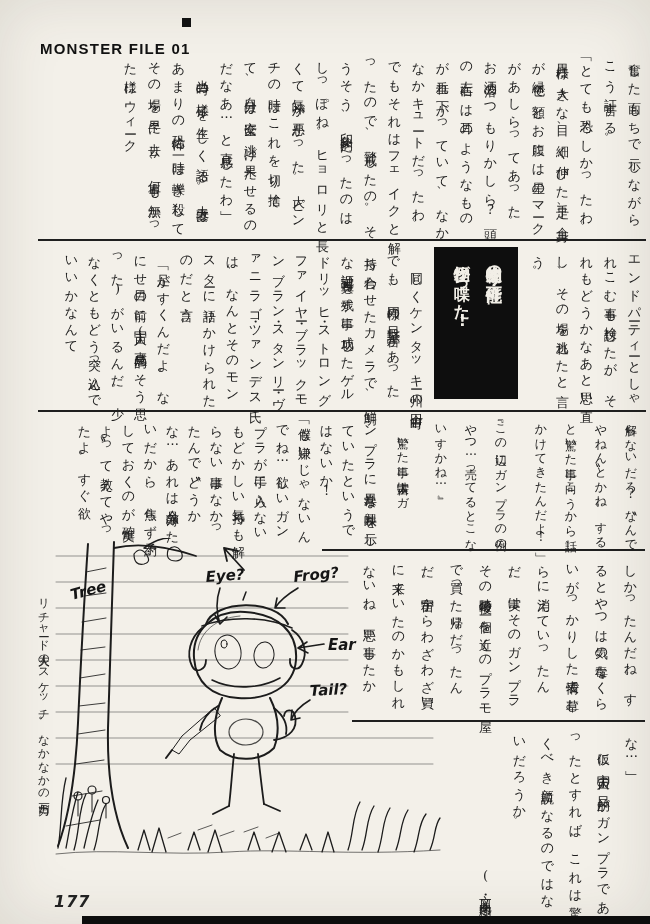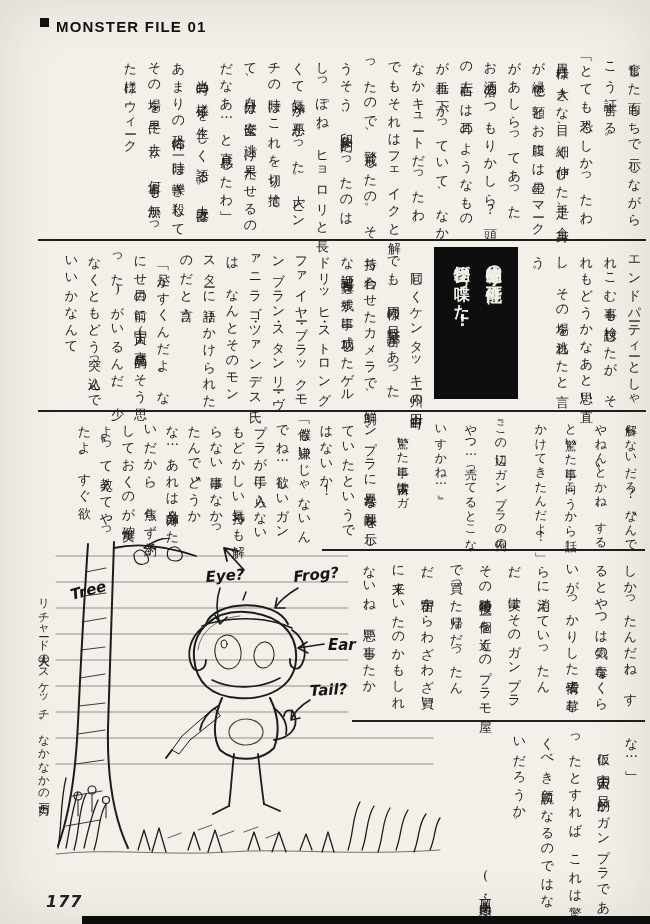--- a/index.html
+++ b/index.html
@@ -3,21 +3,21 @@
 <meta charset="utf-8">
 <style>
   html,body{margin:0;padding:0;background:#888;}
   .page{
     position:relative;width:650px;height:924px;margin:0 auto;
     background:#f3f0e9;overflow:hidden;
     box-shadow:inset 0 0 60px rgba(60,50,30,.12);
     color:#1c1c1c;
   }
   
-  .hdr{position:absolute;left:40px;top:18px;display:flex;align-items:flex-start;gap:7px;}
+  .hdr{position:absolute;left:40px;top:18px;display:flex;align-items:flex-end;gap:13px;flex-direction:column;}
   .hdr-sq{width:9px;height:9px;background:#121212;}
   .hdr-t{font-family:"Liberation Sans",sans-serif;font-weight:bold;font-size:15px;letter-spacing:1.2px;color:#111;}
   
   .vt{
     writing-mode:vertical-rl;text-orientation:upright;
     font-family:"DejaVu Serif","Liberation Serif",serif;
     color:#1d1d1d;position:absolute;
   }
   .vt p{margin:0;padding:0;}
   .b1{left:38px;top:53px;width:608px;height:183px;font-size:13px;letter-spacing:3px;line-height:24px;}
@@ -48,21 +48,21 @@
   .r4{left:352px;top:720px;width:293px;}
   
   .sketch{position:absolute;left:48px;top:538px;}
   .sketch path,.sketch circle,.sketch ellipse{stroke:#1c1c1c;fill:none;stroke-linecap:round;stroke-linejoin:round;}
   .ruled{stroke:#4a4a4a !important;stroke-width:0.8;opacity:.7;}
   .slabel{
     font-family:"DejaVu Sans","Liberation Sans",sans-serif;
     font-style:italic;font-weight:600;font-size:15px;fill:#151515;stroke:none;
   }
   
-  .pageno{position:absolute;left:46px;top:892px;font-family:"DejaVu Sans",sans-serif;font-style:italic;font-weight:600;font-size:16px;letter-spacing:1px;color:#222;}
+  .pageno{position:absolute;left:54px;top:892px;font-family:"DejaVu Sans",sans-serif;font-style:italic;font-weight:600;font-size:16px;letter-spacing:1px;color:#222;}
   .botbar{position:absolute;left:82px;top:916px;width:568px;height:8px;background:#0d0d0d;}
 </style>
 </head>
 <body>
 
 <div class="page">
 
   <div class="hdr">
     <span class="hdr-sq"></span>
     <span class="hdr-t">MONSTER FILE 01</span>

